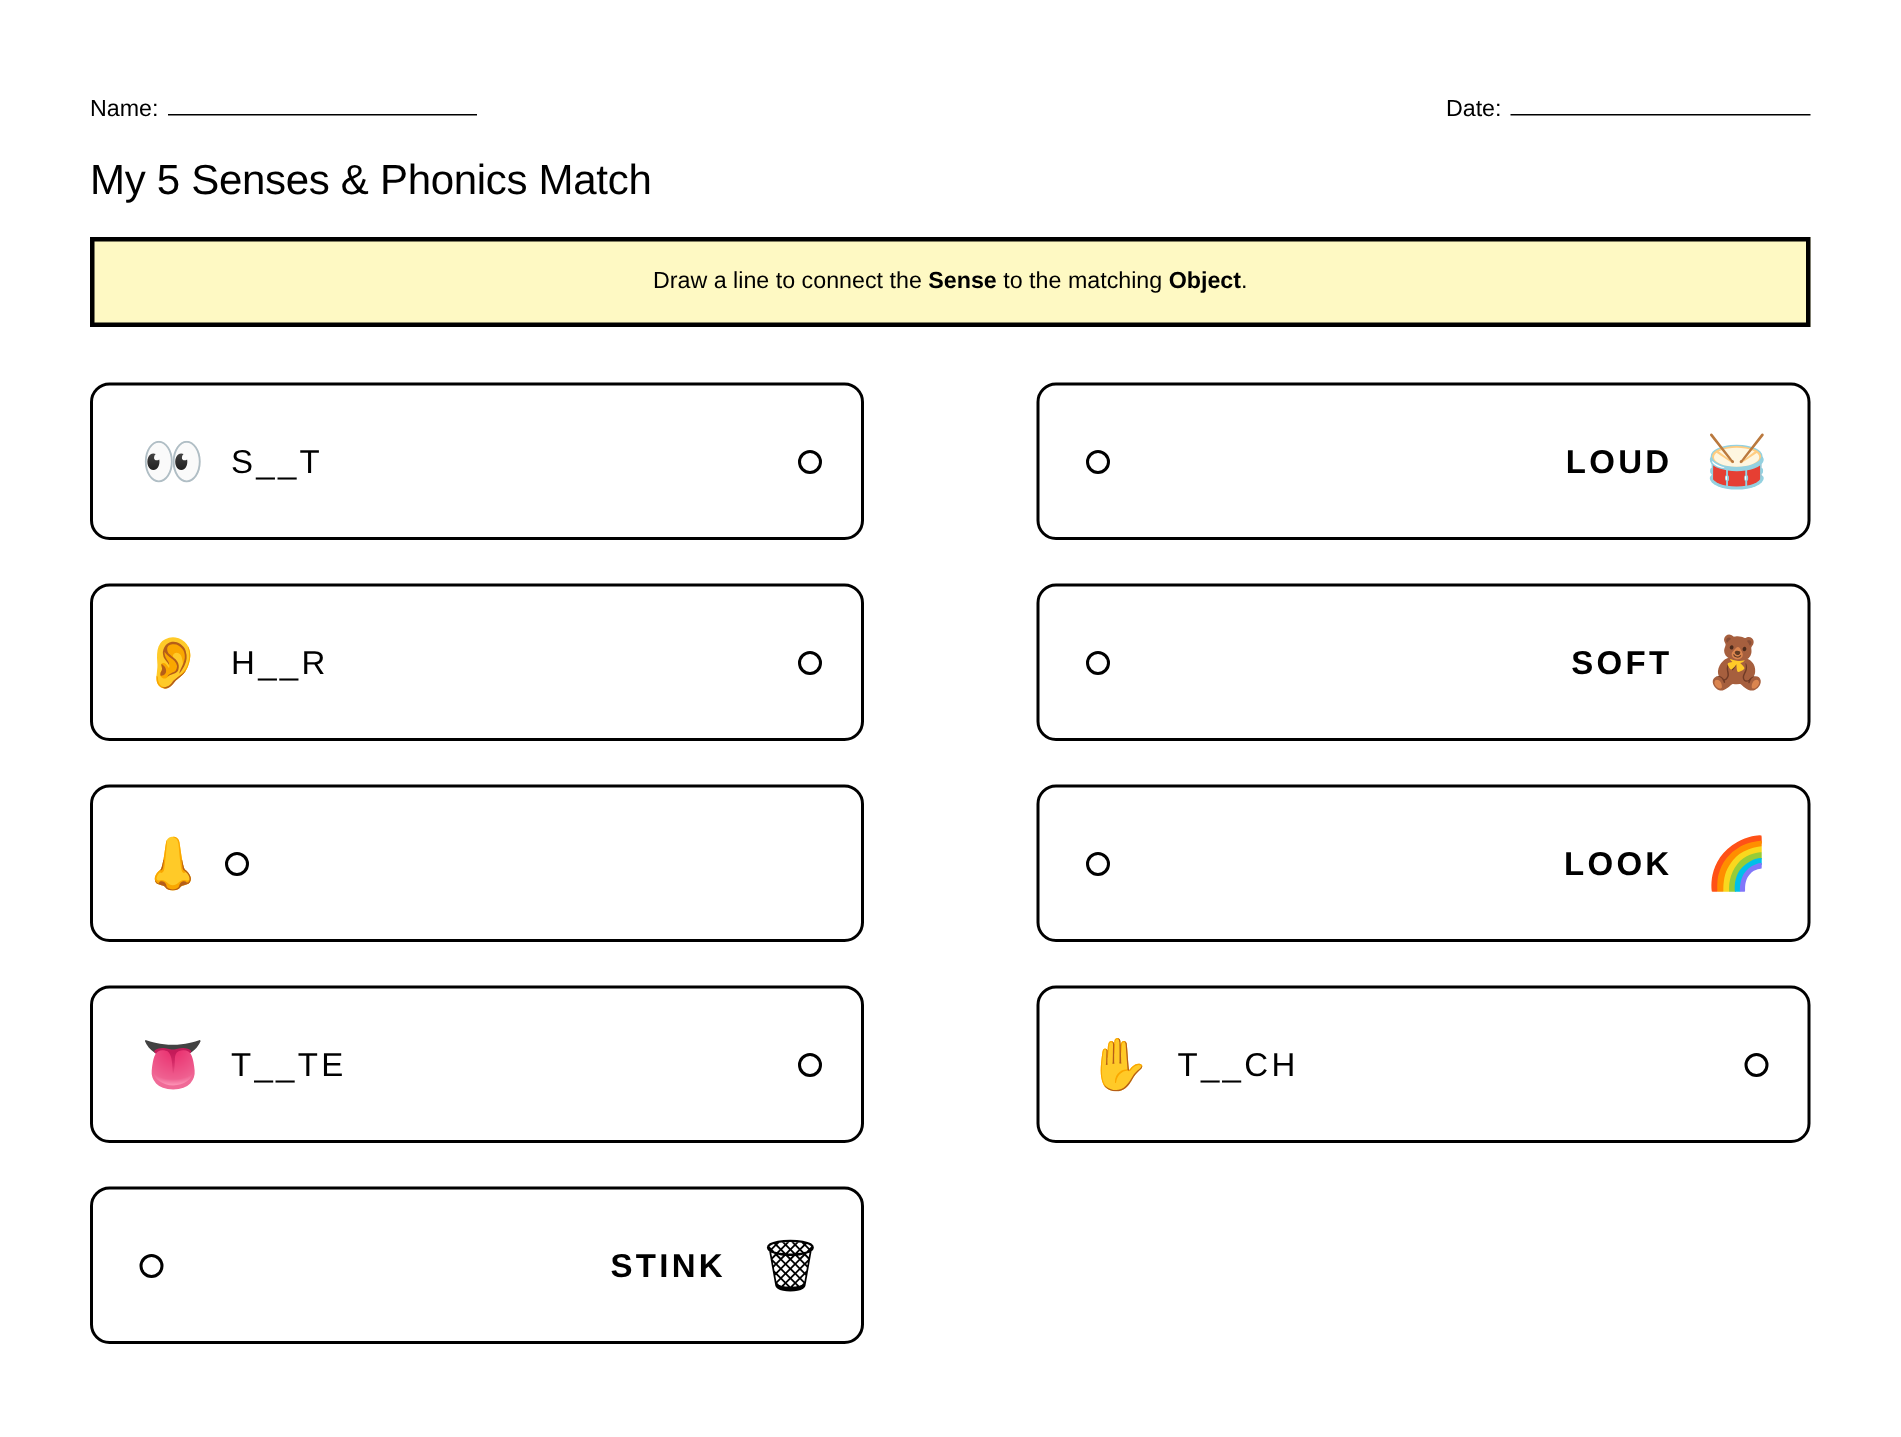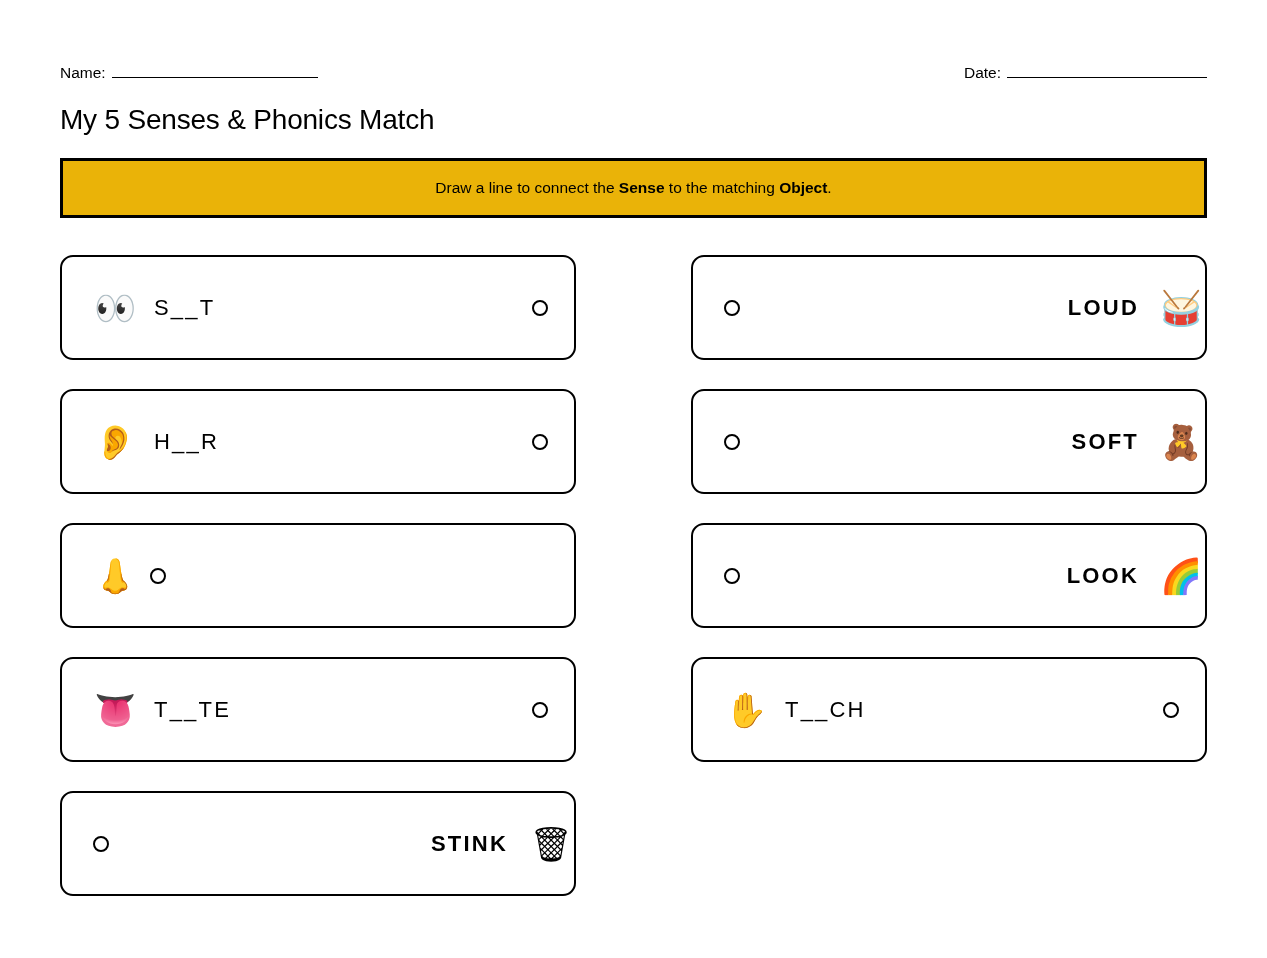--- a/index.html
+++ b/index.html
@@ -64,21 +64,21 @@
 
   
   .instructions {
     margin-top: 22px;
     border: 3px solid #000;
     height: 60px;
     box-sizing: border-box;
     display: flex;
     align-items: center;
     justify-content: center;
-    background: #eab308;
+    background: #fef9c3;
   }
   .instructions-text {
     font-size: 15.5px;
     color: #000;
     text-align: center;
   }
   .instructions-text b { font-weight: bold; }
 
   
   .match-grid {
@@ -117,20 +117,21 @@
     font-size: 22px;
     font-weight: normal;
     letter-spacing: 2.2px;
     margin-left: 14px;
     flex: 1 1 auto;
   }
 
   
   .card-object {
     padding-left: 31px;
+    padding-right: 24px;
     justify-content: flex-end;
   }
   .card-object .card-word {
     font-size: 22px;
     font-weight: bold;
     letter-spacing: 2.2px;
     flex: 1 1 auto;
     text-align: right;
     margin-right: 20px;
   }

